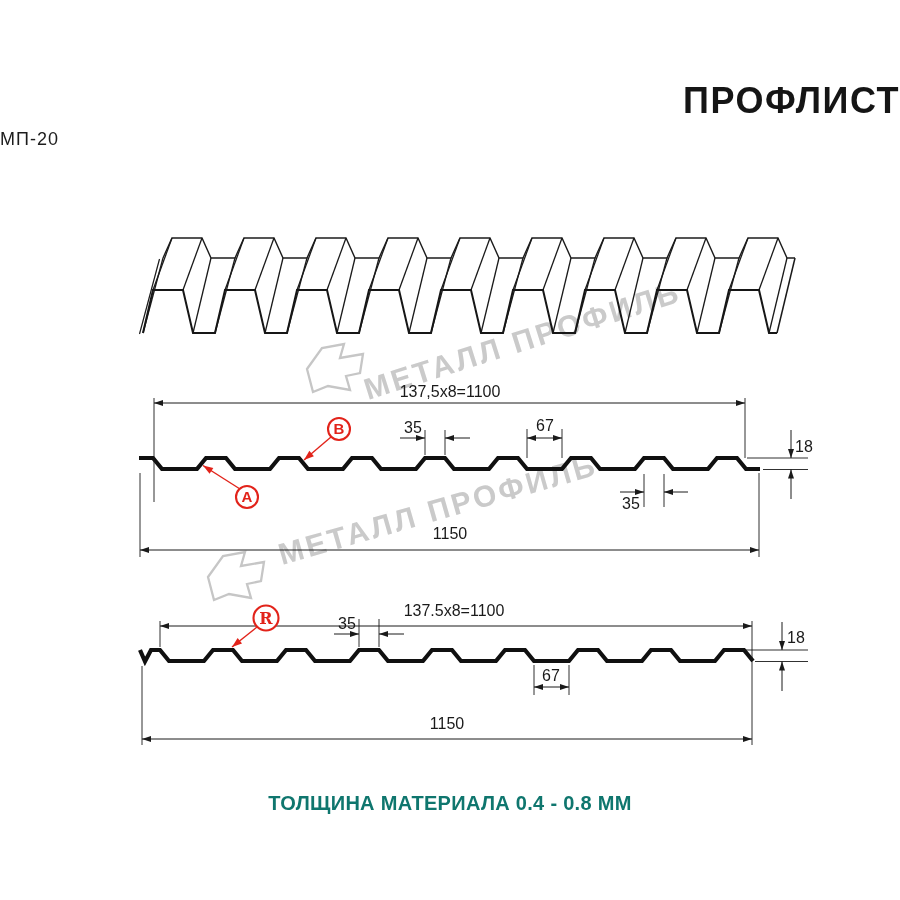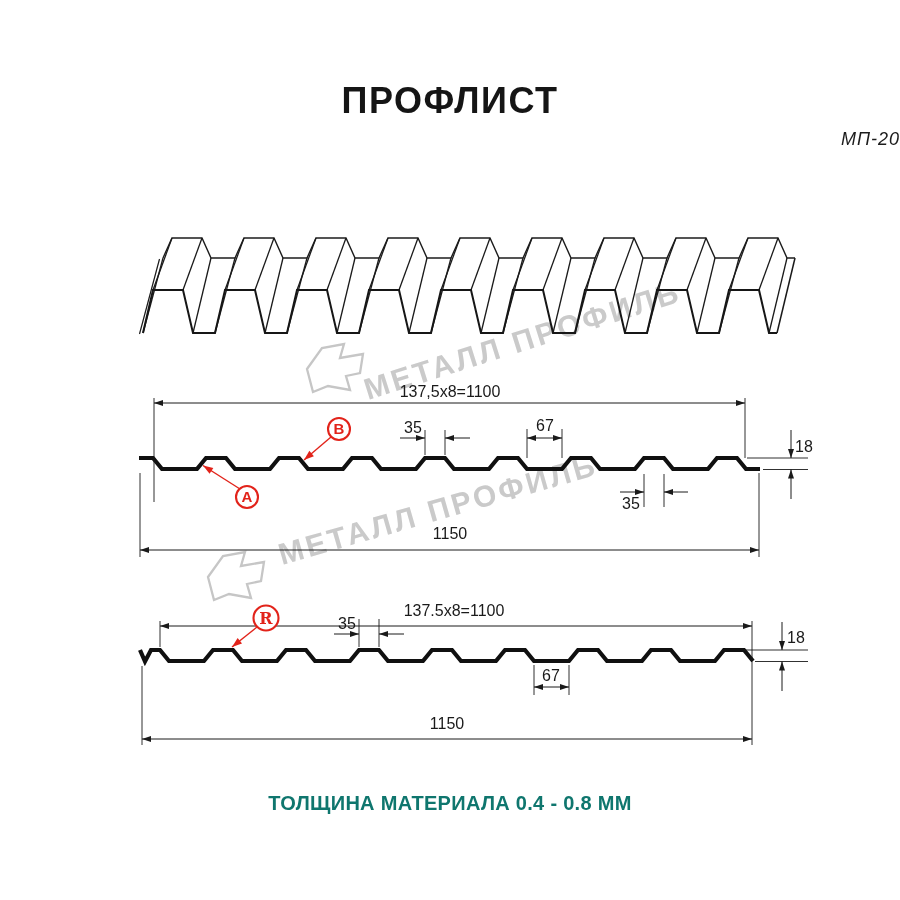--- a/index.html
+++ b/index.html
@@ -1,21 +1,21 @@
 <!DOCTYPE html>
 <html><head>
 <meta charset="utf-8">
 <style>
   html,body{margin:0;padding:0;background:#fff;}
   .canvas{position:relative;width:900px;height:900px;background:#ffffff;overflow:hidden;
           font-family:"Liberation Sans",sans-serif;}
-  .title{position:absolute;top:80px;left:0;right:0;text-align:center;
+  .title{position:absolute;top:80px;left:0;right:0;text-align:right;
          font-size:36px;font-weight:bold;letter-spacing:1.5px;color:#151515;}
-  .subtitle{position:absolute;top:129px;left:0;right:0;text-align:right;
-         font-size:18px;letter-spacing:1px;color:#1c1c1c;font-style:italic;}
+  .subtitle{position:absolute;top:129px;left:0;right:0;text-align:left;
+         font-size:18px;letter-spacing:1px;color:#1c1c1c;}
   .footer{position:absolute;top:792px;left:0;right:0;text-align:center;
          font-size:20px;font-weight:bold;letter-spacing:0.3px;color:#0f766e;}
   svg{position:absolute;left:0;top:0;}
   .dim{font-size:16px;fill:#1a1a1a;font-family:"Liberation Sans",sans-serif;}
   .lbl{font-size:15px;font-weight:bold;font-family:"Liberation Sans",sans-serif;}
   .lblr{font-size:16px;font-weight:bold;font-family:"DejaVu Serif",serif;}
   .wm{font-size:30px;font-weight:bold;fill:#cacaca;letter-spacing:3px;
       font-family:"Liberation Sans",sans-serif;}
 </style>
 </head>

